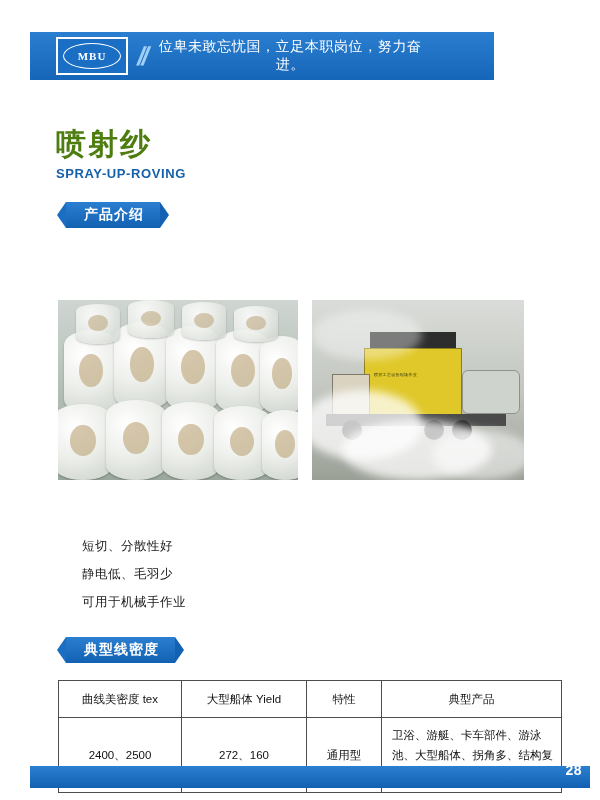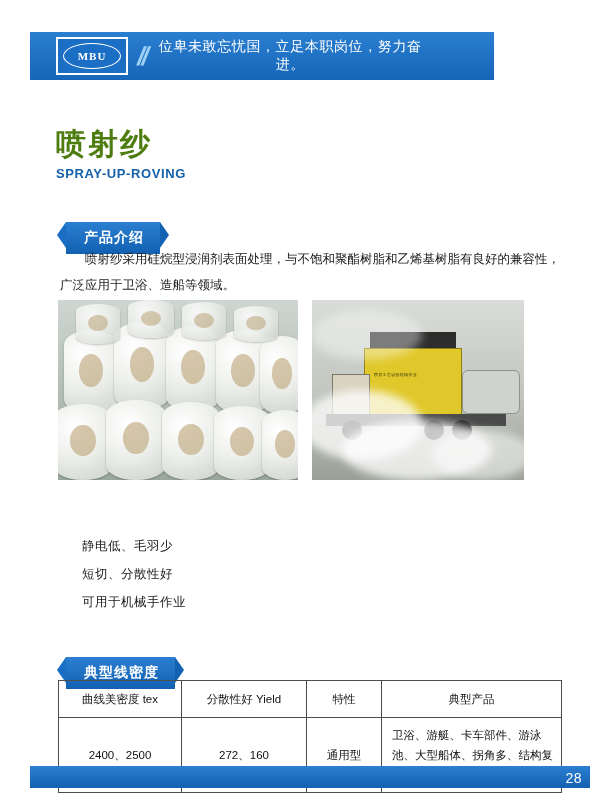--- a/index.html
+++ b/index.html
@@ -104,32 +104,31 @@
     top: 146px;
     font-size: 13px;
     font-weight: bold;
     color: #1560ab;
     letter-spacing: 0.6px;
   }
 
   
   .section-tab {
     position: absolute;
-    height: 32px;
+    height: 26px;
     background: #1a6fc4;
     background: linear-gradient(180deg, #2b7fd0 0%, #1261b3 100%);
     color: #ffffff;
     font-size: 14px;
     font-weight: bold;
     letter-spacing: 1px;
     display: flex;
     align-items: center;
     padding: 0 16px 0 18px;
     box-sizing: border-box;
-    margin-top: 20px;
   }
   .section-tab::before {
     content: "";
     position: absolute;
     left: -9px;
     top: 0;
     width: 0; height: 0;
     border-top: 13px solid transparent;
     border-bottom: 13px solid transparent;
     border-right: 9px solid #1a6fc4;
@@ -318,24 +317,24 @@
     left: 10px;
     bottom: 12px;
     width: 560px;
     height: 22px;
     background: #1a6fc4;
     background: linear-gradient(180deg, #2b7fd0 0%, #1261b3 100%);
   }
   .page-number {
     position: absolute;
     right: 18px;
-    bottom: 14px;
+    bottom: 22px;
     color: #ffffff;
     font-size: 14px;
-    font-weight: normal;
+    font-weight: bold;
     letter-spacing: 0.5px;
   }
 </style>
 </head>
 <body>
 
 <div class="page">
   <div class="page-inner">
 
     <div class="header">
@@ -343,21 +342,20 @@
         <div class="logo-oval">MBU</div>
       </div>
       <div class="logo-slashes">//</div>
       <div class="header-slogan">位卑未敢忘忧国，立足本职岗位，努力奋进。</div>
     </div>
 
     <div class="title-cn">喷射纱</div>
     <div class="title-en">SPRAY-UP-ROVING</div>
 
     <div class="section-tab tab-intro">产品介绍</div>
-    <div class="intro-text">喷射纱采用硅烷型浸润剂表面处理，与不饱和聚酯树脂和乙烯基树脂有良好的兼容性，广泛应用于卫浴、造船等领域。</div>
 
     <div class="photo photo-left">
       <div class="roll" style="left:6px;  top:30px;  width:54px; height:84px;"></div>
       <div class="roll" style="left:56px; top:22px;  width:56px; height:88px;"></div>
       <div class="roll" style="left:108px;top:26px;  width:54px; height:86px;"></div>
       <div class="roll" style="left:158px;top:30px;  width:54px; height:84px;"></div>
       <div class="roll" style="left:202px;top:36px;  width:44px; height:78px;"></div>
       <div class="roll" style="left:-4px; top:104px; width:58px; height:76px;"></div>
       <div class="roll" style="left:48px; top:100px; width:60px; height:80px;"></div>
       <div class="roll" style="left:104px;top:102px; width:58px; height:78px;"></div>
@@ -379,31 +377,31 @@
       <div class="wheel" style="left:30px;"></div>
       <div class="wheel" style="left:112px;"></div>
       <div class="wheel" style="left:140px;"></div>
       <div class="smoke" style="left:-10px; top:90px;  width:120px; height:70px;"></div>
       <div class="smoke" style="left:30px;  top:120px; width:150px; height:60px;"></div>
       <div class="smoke" style="left:0px;   top:10px;  width:110px; height:50px; opacity:.5;"></div>
       <div class="smoke" style="left:120px; top:130px; width:100px; height:50px; opacity:.7;"></div>
     </div>
 
     <div class="features">
+      <div class="feature-item">短切、分散性好</div>
       <div class="feature-item">静电低、毛羽少</div>
-      <div class="feature-item">短切、分散性好</div>
       <div class="feature-item">可用于机械手作业</div>
     </div>
 
     <div class="section-tab tab-catalog">典型线密度</div>
     <table class="cat-table">
       <thead>
         <tr>
           <th class="col1">曲线美密度 tex</th>
-          <th class="col2">分散性好 Yield</th>
+          <th class="col2">大型船体 Yield</th>
           <th class="col3">特性</th>
           <th>典型产品</th>
         </tr>
       </thead>
       <tbody>
         <tr>
           <td class="tall">2400、2500</td>
           <td class="tall">272、160</td>
           <td class="tall">通用型</td>
           <td class="tall prod">卫浴、游艇、卡车部件、游泳池、大型船体、拐角多、结构复杂的产品</td>

